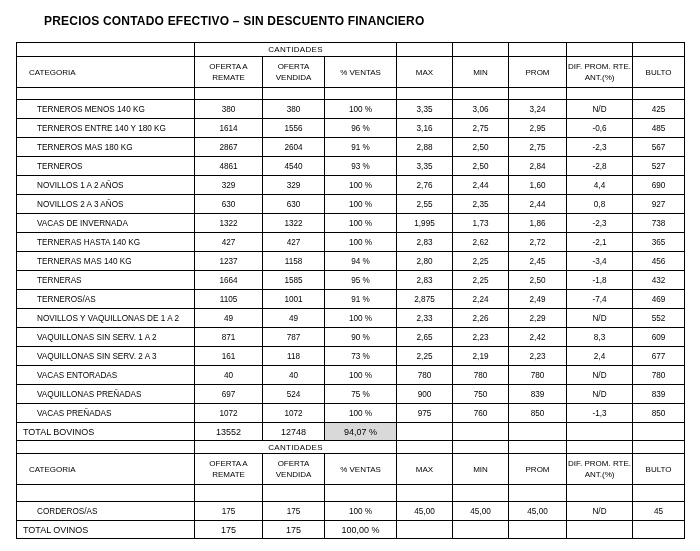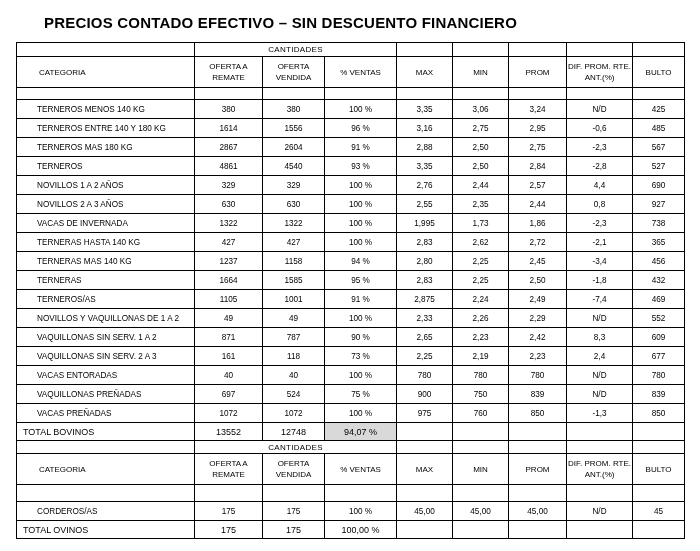--- a/index.html
+++ b/index.html
@@ -17,21 +17,21 @@
   .page {
     position: relative;
     width: 700px;
     height: 551px;
     box-sizing: border-box;
   }
   .doc-title {
     position: absolute;
     left: 44px;
     top: 14px;
-    font-size: 15px;
+    font-size: 12px;
     font-weight: bold;
     letter-spacing: 0.2px;
     color: #000;
     white-space: nowrap;
   }
   .table-wrap {
     position: absolute;
     left: 16px;
     top: 42px;
     width: 668px;
@@ -72,21 +72,21 @@
   .hdr-row td {
     text-align: center;
     font-weight: bold;
     font-size: 8px;
     line-height: 11px;
     height: 30px;
     padding: 2px 2px;
   }
   .hdr-row td.left {
     text-align: left;
-    padding-left: 22px;
+    padding-left: 12px;
   }
   .spacer-row td {
     height: 11px;
   }
   .data-row td {
     height: 18px;
     font-size: 8.2px;
   }
   .data-row td.cat {
     text-align: left;
@@ -224,21 +224,21 @@
           <td class="num">-2,8</td>
           <td class="num">527</td>
         </tr>
         <tr class="data-row bold">
           <td class="cat">NOVILLOS 1 A 2 AÑOS</td>
           <td class="num">329</td>
           <td class="num">329</td>
           <td class="num">100 %</td>
           <td class="num">2,76</td>
           <td class="num">2,44</td>
-          <td class="num">2,57</td>
+          <td class="num">1,60</td>
           <td class="num">4,4</td>
           <td class="num">690</td>
         </tr>
         <tr class="data-row bold">
           <td class="cat">NOVILLOS 2 A 3 AÑOS</td>
           <td class="num">630</td>
           <td class="num">630</td>
           <td class="num">100 %</td>
           <td class="num">2,55</td>
           <td class="num">2,35</td>

